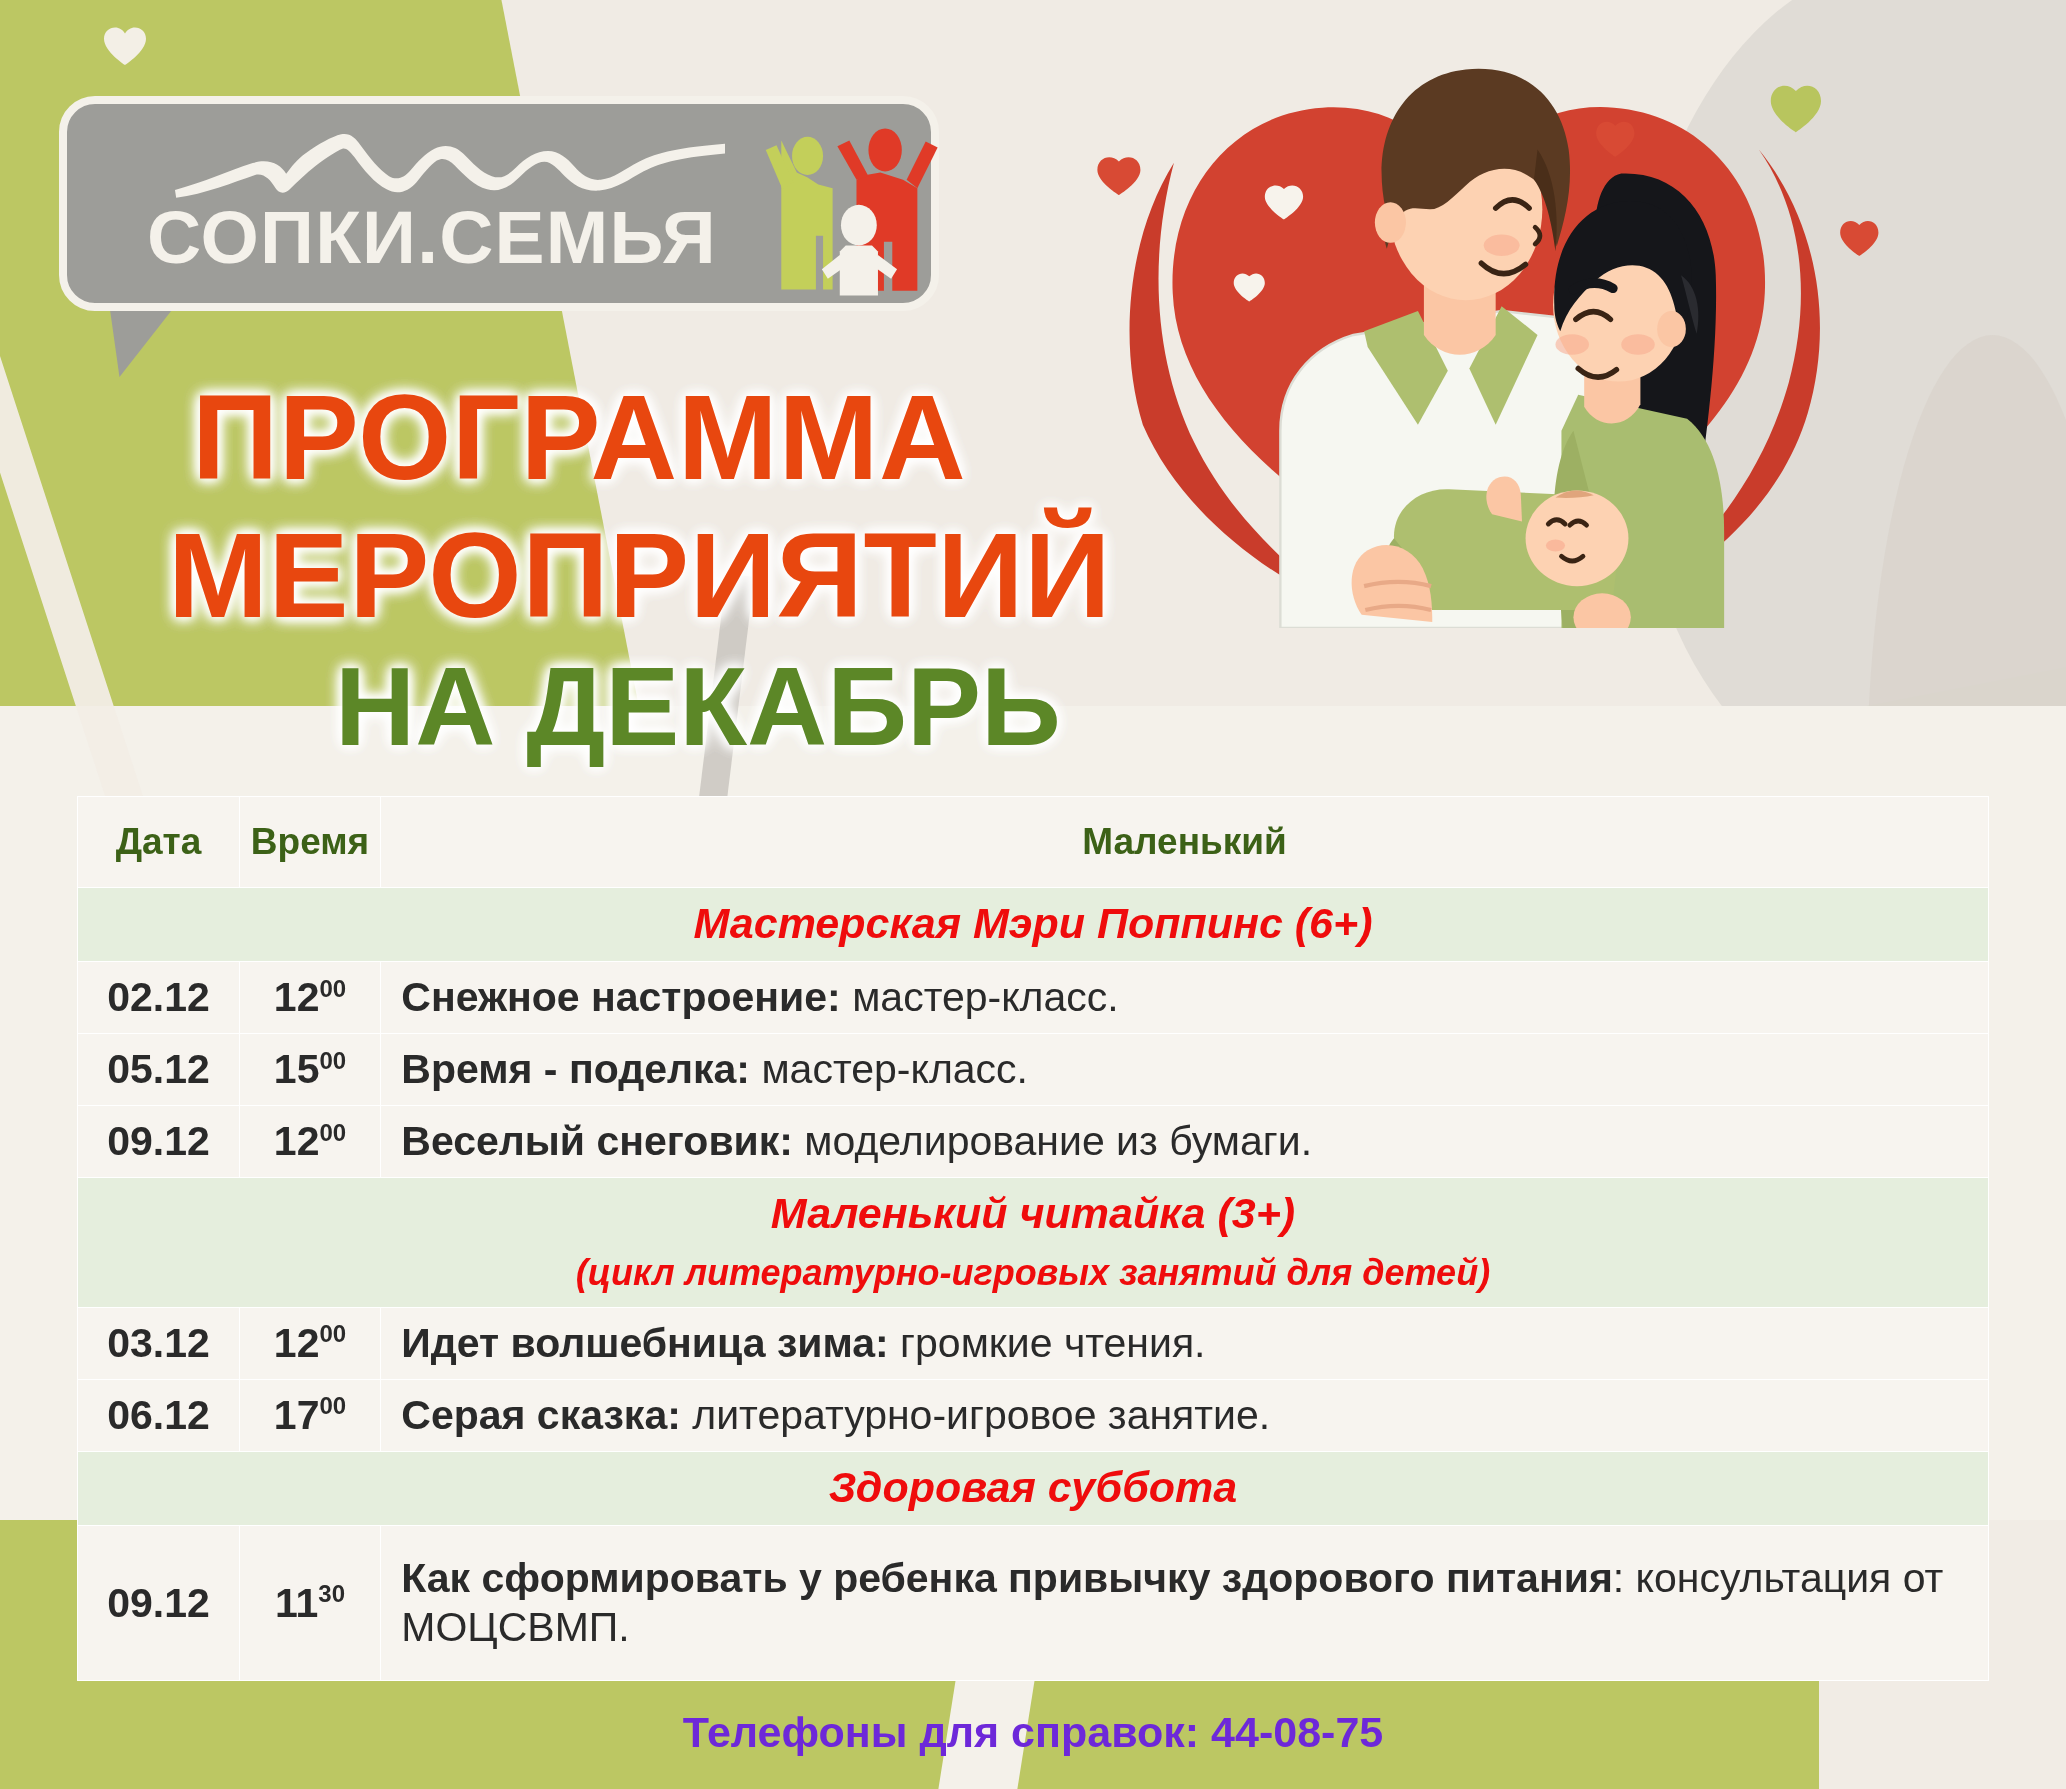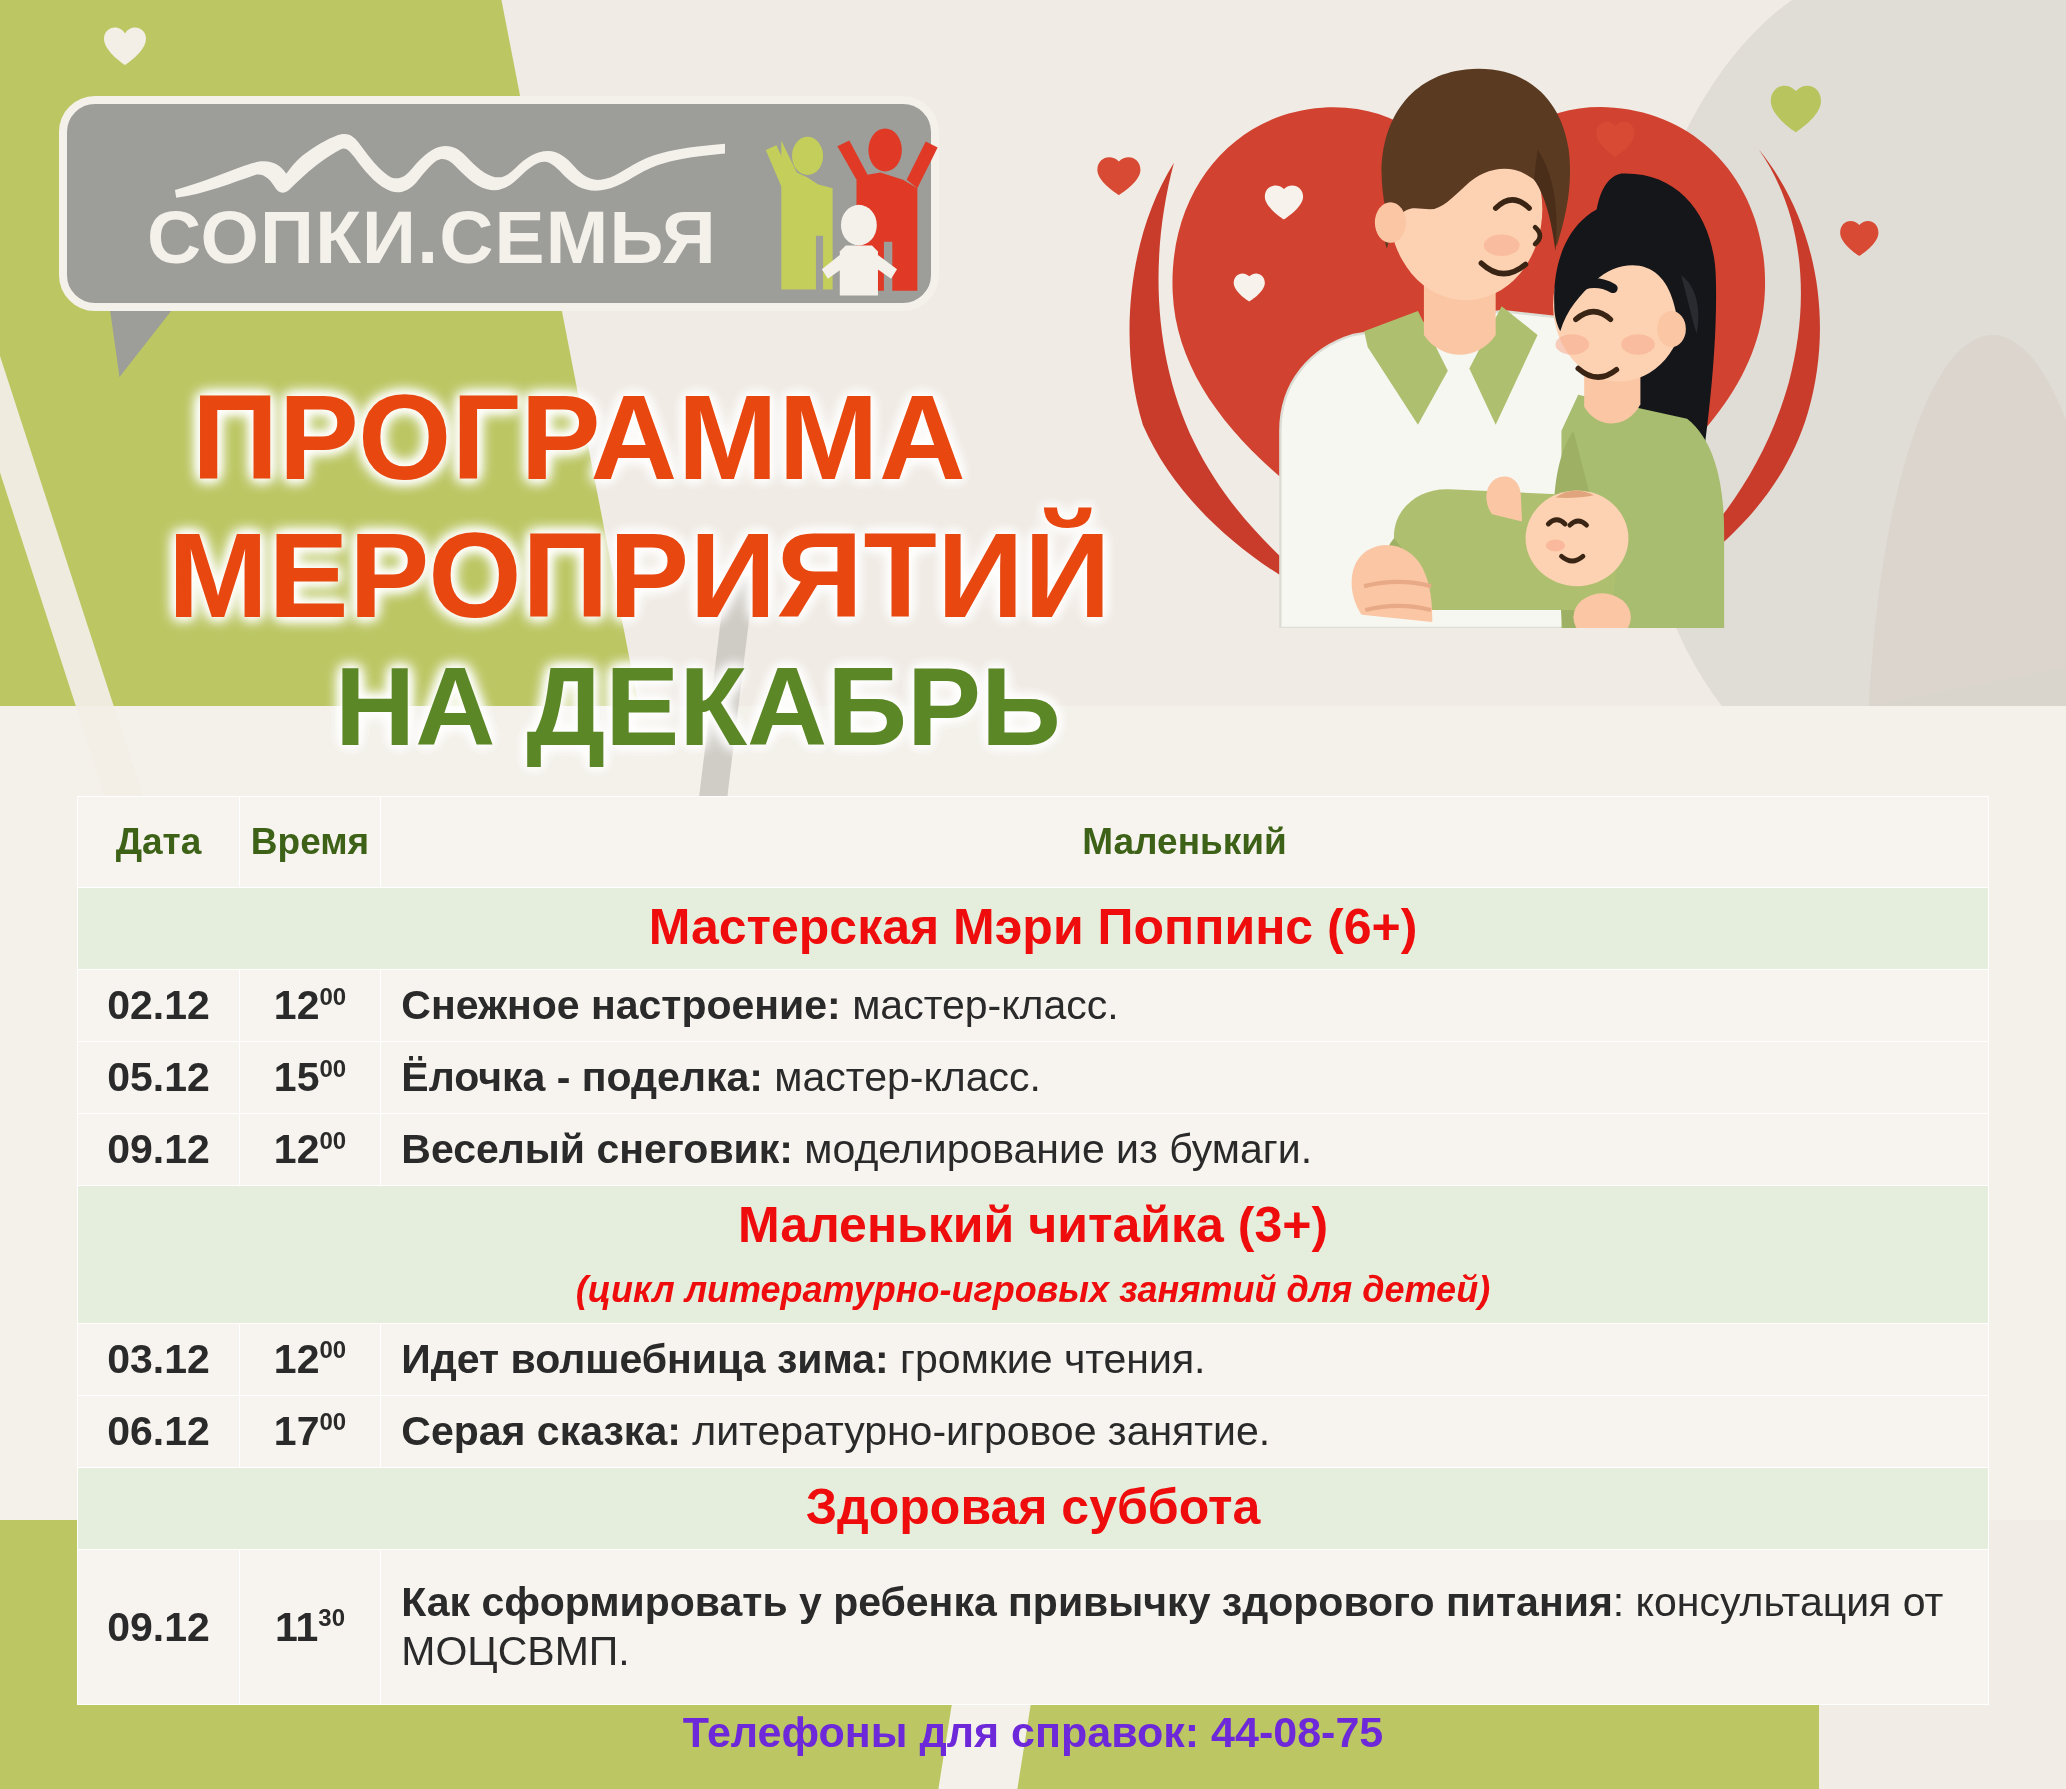--- a/index.html
+++ b/index.html
@@ -161,22 +161,23 @@
     font-size:37px;font-weight:700;
     height:90px;
     text-align:center;
   }
   .section-row td{
     background:#e5eedd;
     text-align:center;
     padding:10.8px 6px 13px 6px;
   }
   .section-title{
-    color:#ef0c0c;font-size:50px;font-weight:700;
+    color:#ef0c0c;font-size:43px;font-weight:700;
     line-height:1.15;
+    font-style:italic;
   }
   .section-sub{
     color:#ef0c0c;font-size:36px;font-weight:700;font-style:italic;
     line-height:1.15;margin-top:14px;
   }
   .ev-row td{
     background:#f7f4ef;
     height:71px;
   }
   .ev-date,.ev-time{
@@ -385,21 +386,21 @@
             </td>
           </tr>
           <tr class="ev-row">
             <td class="ev-date">02.12</td>
             <td class="ev-time">12<sup>00</sup></td>
             <td class="ev-name"><b>Снежное настроение:</b> мастер-класс.</td>
           </tr>
           <tr class="ev-row">
             <td class="ev-date">05.12</td>
             <td class="ev-time">15<sup>00</sup></td>
-            <td class="ev-name"><b>Ёлочка - поделка:</b> мастер-класс.</td>
+            <td class="ev-name"><b>Время - поделка:</b> мастер-класс.</td>
           </tr>
           <tr class="ev-row">
             <td class="ev-date">09.12</td>
             <td class="ev-time">12<sup>00</sup></td>
             <td class="ev-name"><b>Веселый снеговик:</b> моделирование из бумаги.</td>
           </tr>
           <tr class="section-row">
             <td colspan="3">
               <div class="section-title">Маленький читайка (3+)</div>
               <div class="section-sub">(цикл литературно-игровых занятий для детей)</div>

